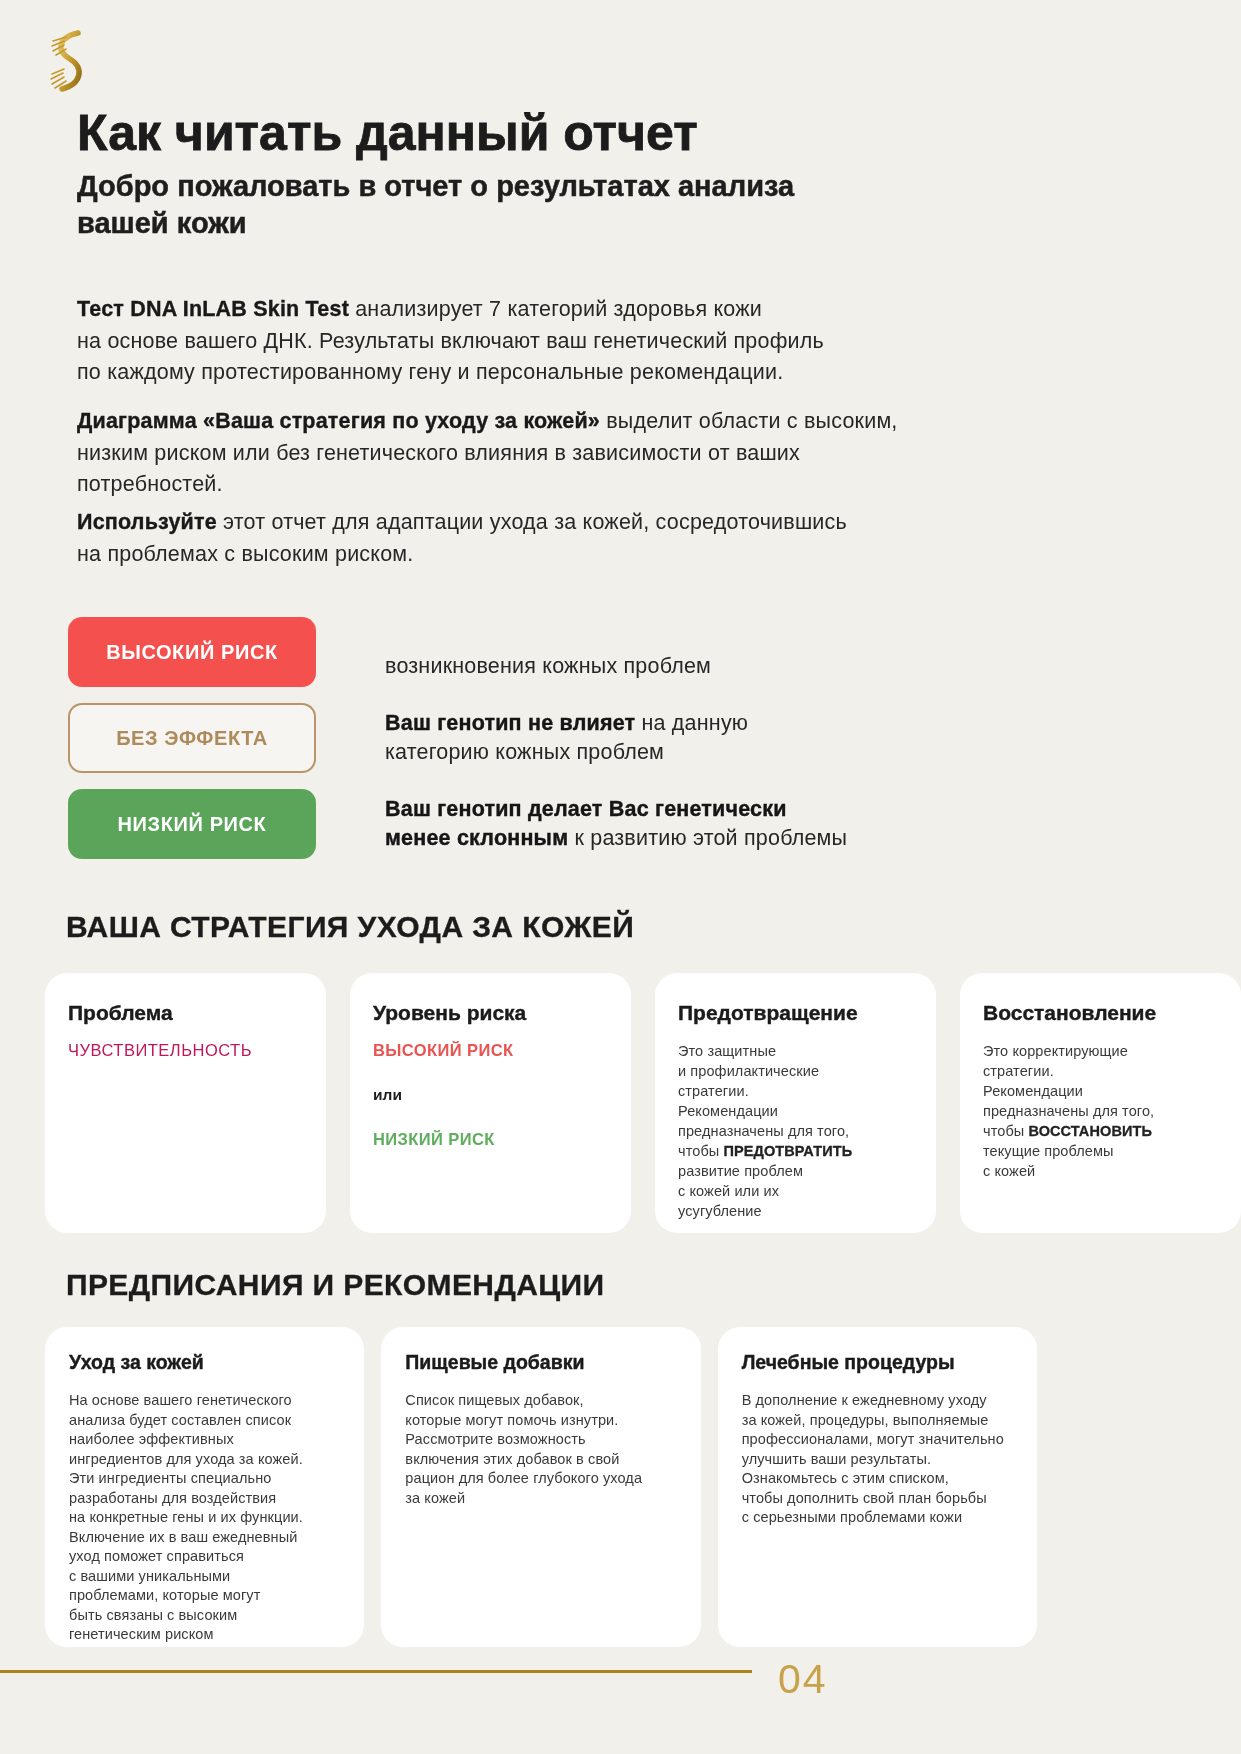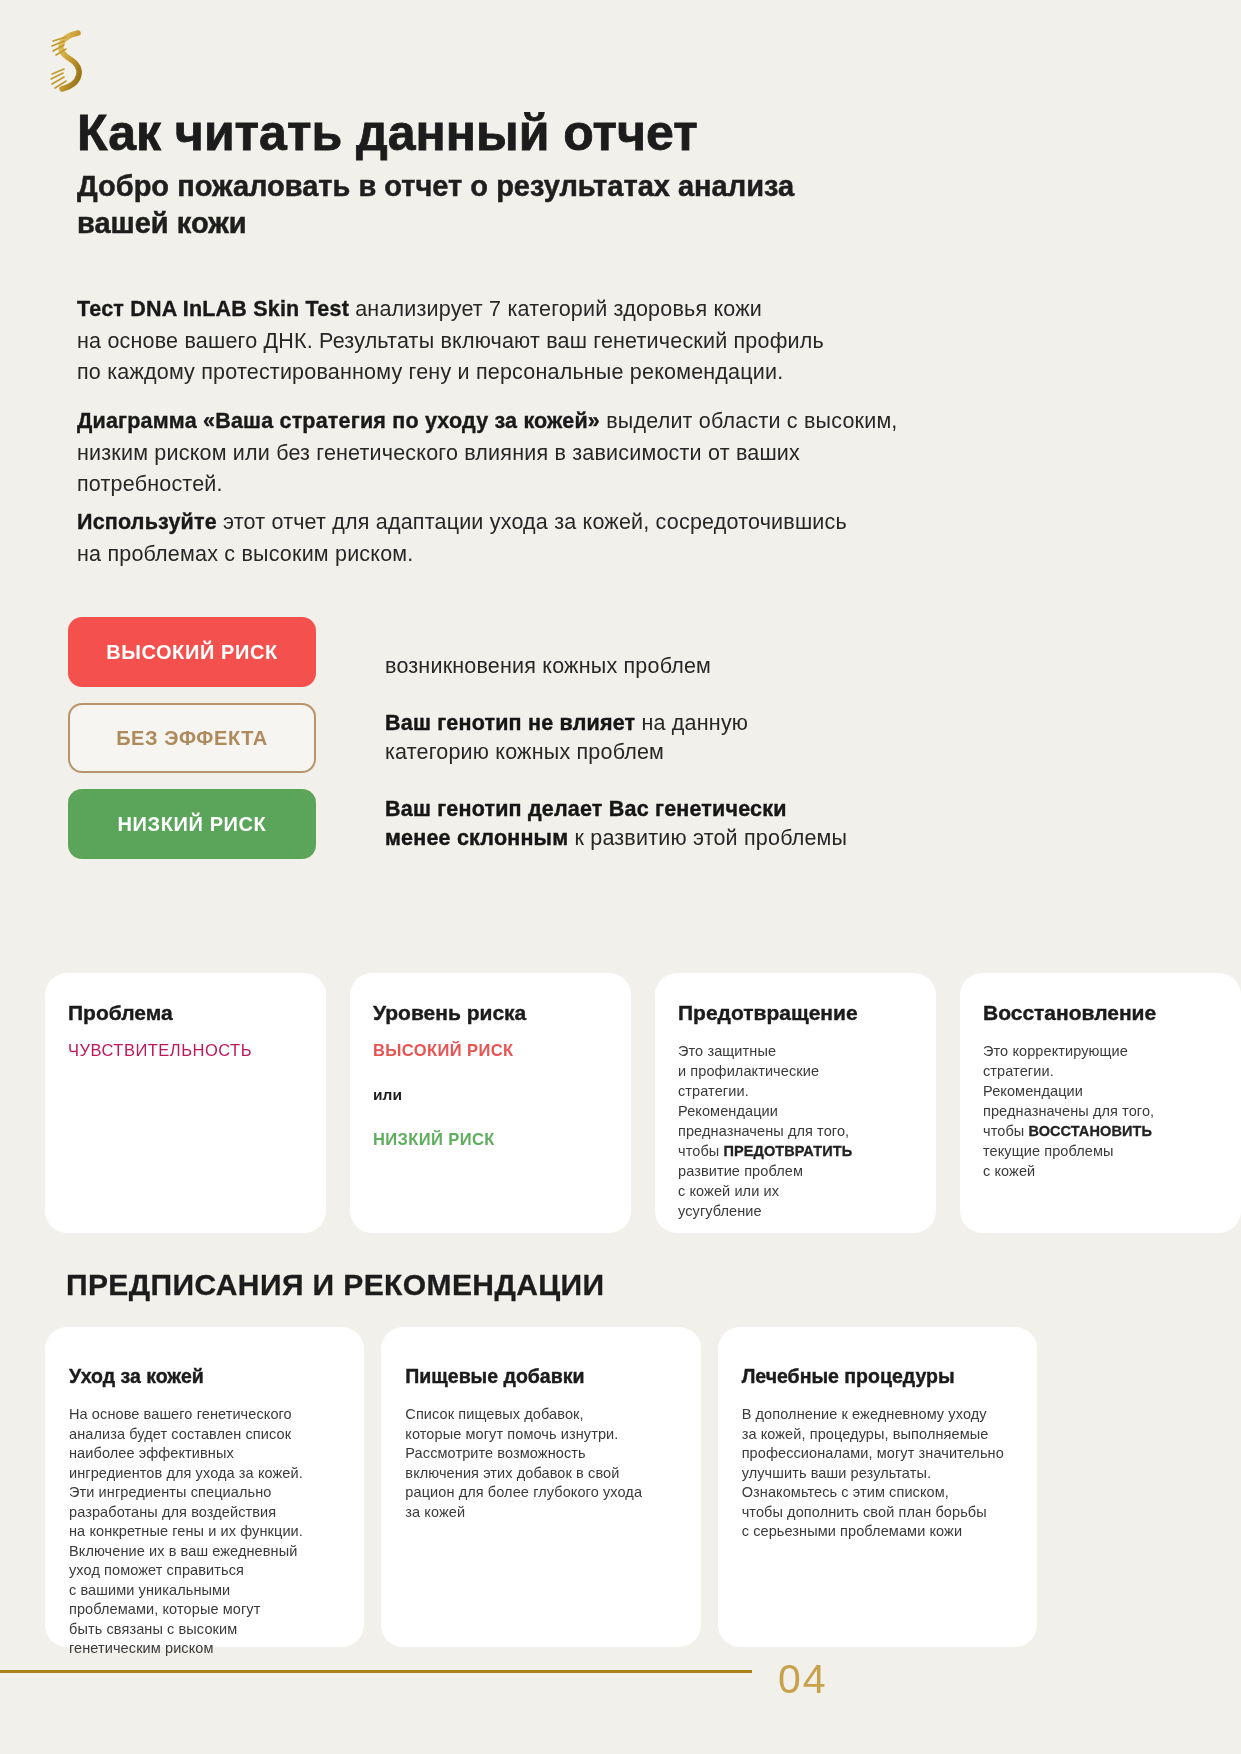--- a/index.html
+++ b/index.html
@@ -64,21 +64,21 @@
   .s1{top:910px}
   .s2{top:1268px}
 
   .cards{position:absolute;display:grid;}
   .strategy-cards{left:45px;top:973px;width:1196px;grid-template-columns:repeat(4,1fr);gap:24px;}
   .prescription-cards{left:45px;top:1327px;width:992px;grid-template-columns:repeat(3,1fr);gap:17px;}
   .card{
     background:#ffffff;border-radius:22px;box-sizing:border-box;
   }
   .strategy-cards .card{height:260px;padding:28px 18px 0 23px;}
-  .prescription-cards .card{height:320px;padding:38px 20px 0 24px;}
+  .prescription-cards .card{height:320px;padding:24px 20px 0 24px;}
 
   .card-title{
     font-size:21px;font-weight:bold;color:#1b1b1b;
     -webkit-text-stroke:0.4px #1b1b1b;margin:0 0 16px 0;
   }
   .prescription-cards .card-title{font-size:19.5px;margin-bottom:17px;}
   .card-value{font-size:16.5px;letter-spacing:0.5px;color:#be185d;}
   .risk-high{color:#e85451;font-weight:bold;font-size:16.5px;letter-spacing:0.4px;margin-bottom:26px;}
   .risk-or{color:#1d1d1d;font-weight:bold;font-size:15.5px;margin-bottom:26px;}
   .risk-low{color:#5fae5e;font-weight:bold;font-size:16.5px;letter-spacing:0.4px;}
@@ -143,20 +143,21 @@
 возникновения кожных проблем</span></p>
 
   <div class="badge badge-none">БЕЗ ЭФФЕКТА</div>
   <p class="legend-desc desc-2"><b>Ваш генотип не влияет</b><span> на данную
 категорию кожных проблем</span></p>
 
   <div class="badge badge-low">НИЗКИЙ РИСК</div>
   <p class="legend-desc desc-3"><b>Ваш генотип делает Вас генетически
 менее склонным</b><span> к развитию этой проблемы</span></p>
 
+  <h3 class="section-heading s1">ВАША СТРАТЕГИЯ УХОДА ЗА КОЖЕЙ</h3>
 
   <div class="cards strategy-cards">
     <div class="card">
       <div class="card-title">Проблема</div>
       <div class="card-value">ЧУВСТВИТЕЛЬНОСТЬ</div>
     </div>
     <div class="card">
       <div class="card-title">Уровень риска</div>
       <div class="risk-high">ВЫСОКИЙ РИСК</div>
       <div class="risk-or">или</div>

